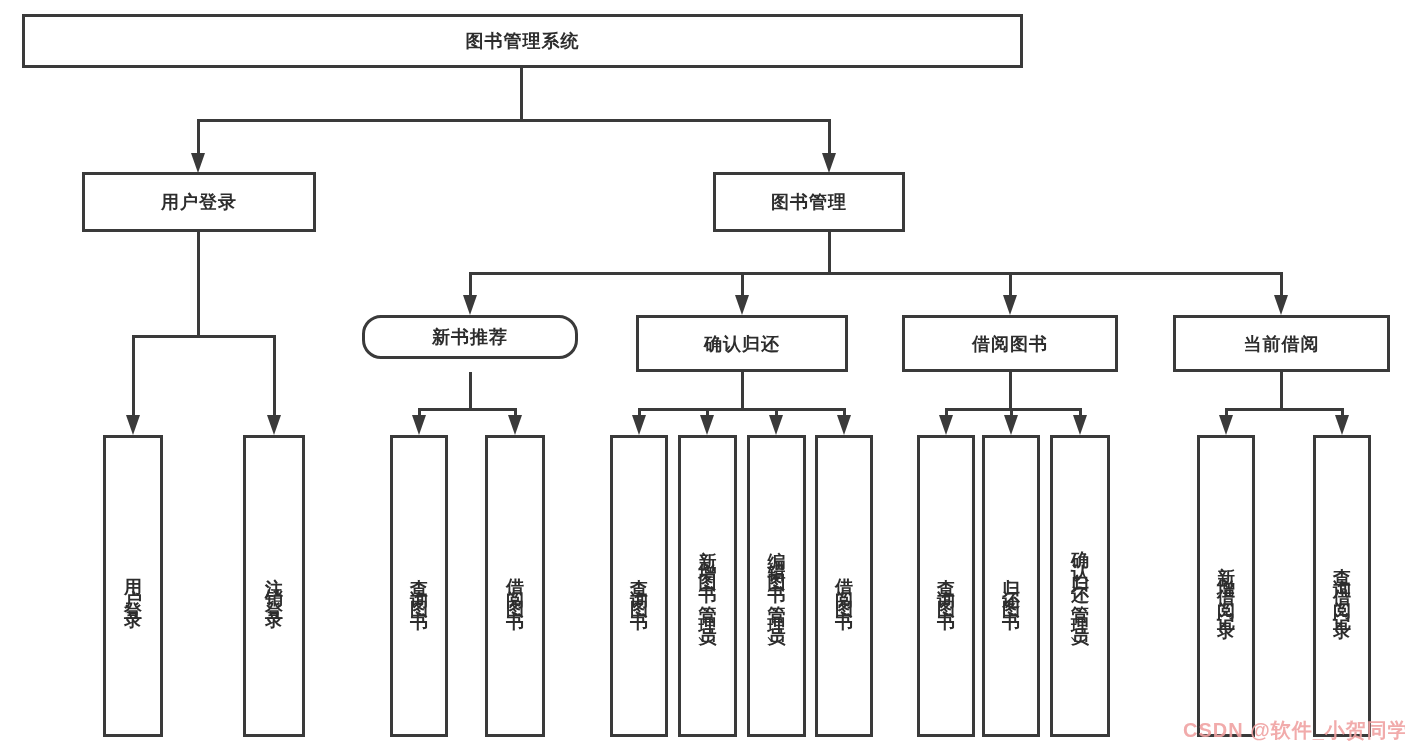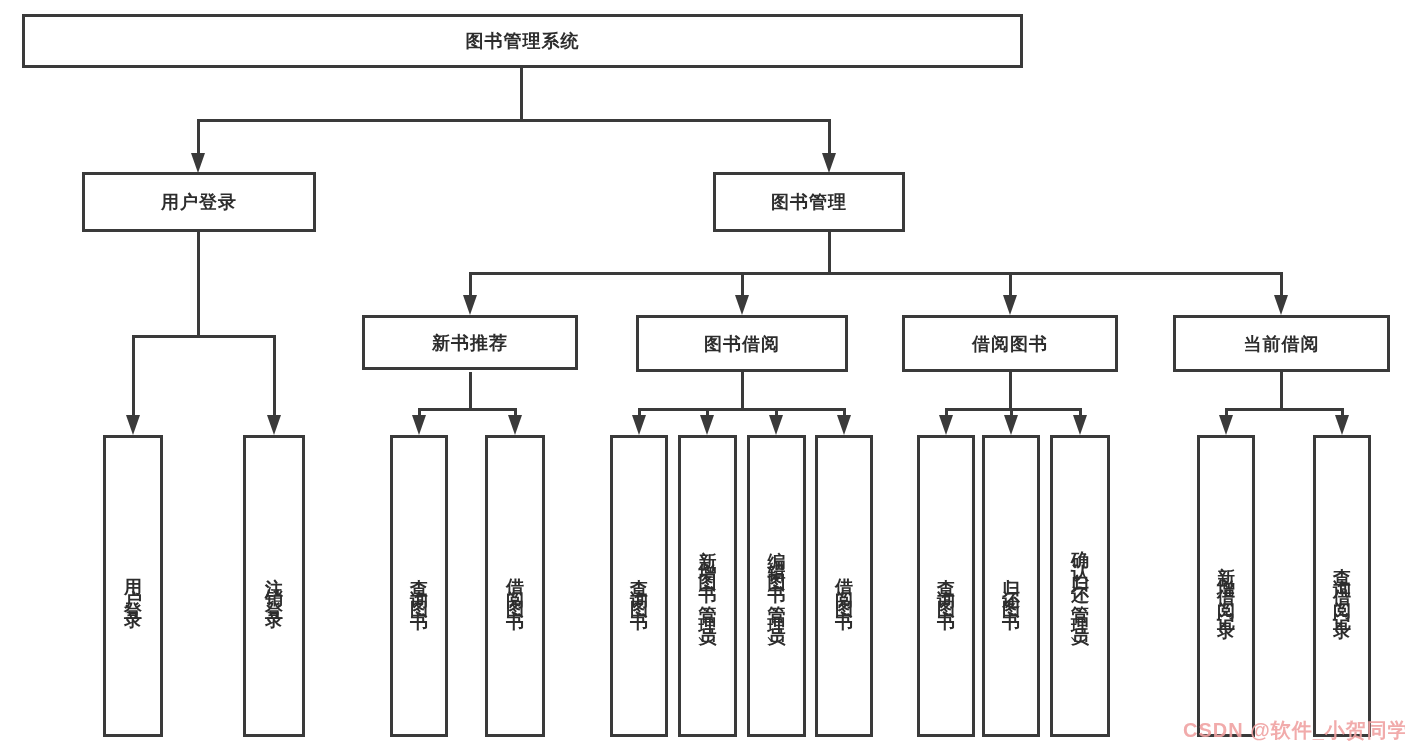--- a/index.html
+++ b/index.html
@@ -82,22 +82,22 @@
   <div class="hline" style="left:469px;top:272px;width:814px;"></div>
   <div class="vline" style="left:469px;top:272px;height:26px;"></div>
   <div class="arrow" style="left:463px;top:295px;"></div>
   <div class="vline" style="left:741px;top:272px;height:26px;"></div>
   <div class="arrow" style="left:735px;top:295px;"></div>
   <div class="vline" style="left:1009px;top:272px;height:26px;"></div>
   <div class="arrow" style="left:1003px;top:295px;"></div>
   <div class="vline" style="left:1280px;top:272px;height:26px;"></div>
   <div class="arrow" style="left:1274px;top:295px;"></div>
 
-  <div class="box h" style="left:362px;top:315px;width:216px;height:55px;">新书推荐</div>
-  <div class="box h" style="left:636px;top:315px;width:212px;height:57px;">图书借阅</div>
+  <div class="box h" style="left:362px;top:315px;width:216px;height:44px;border-radius:19px;">新书推荐</div>
+  <div class="box h" style="left:636px;top:315px;width:212px;height:57px;">确认归还</div>
   <div class="box h" style="left:902px;top:315px;width:216px;height:57px;">借阅图书</div>
   <div class="box h" style="left:1173px;top:315px;width:217px;height:57px;">当前借阅</div>
 
   <div class="vline" style="left:469px;top:372px;height:36px;"></div>
   <div class="hline" style="left:418px;top:408px;width:99px;"></div>
   <div class="vline" style="left:418px;top:408px;height:10px;"></div>
   <div class="arrow" style="left:412px;top:415px;"></div>
   <div class="vline" style="left:514px;top:408px;height:10px;"></div>
   <div class="arrow" style="left:508px;top:415px;"></div>
 

